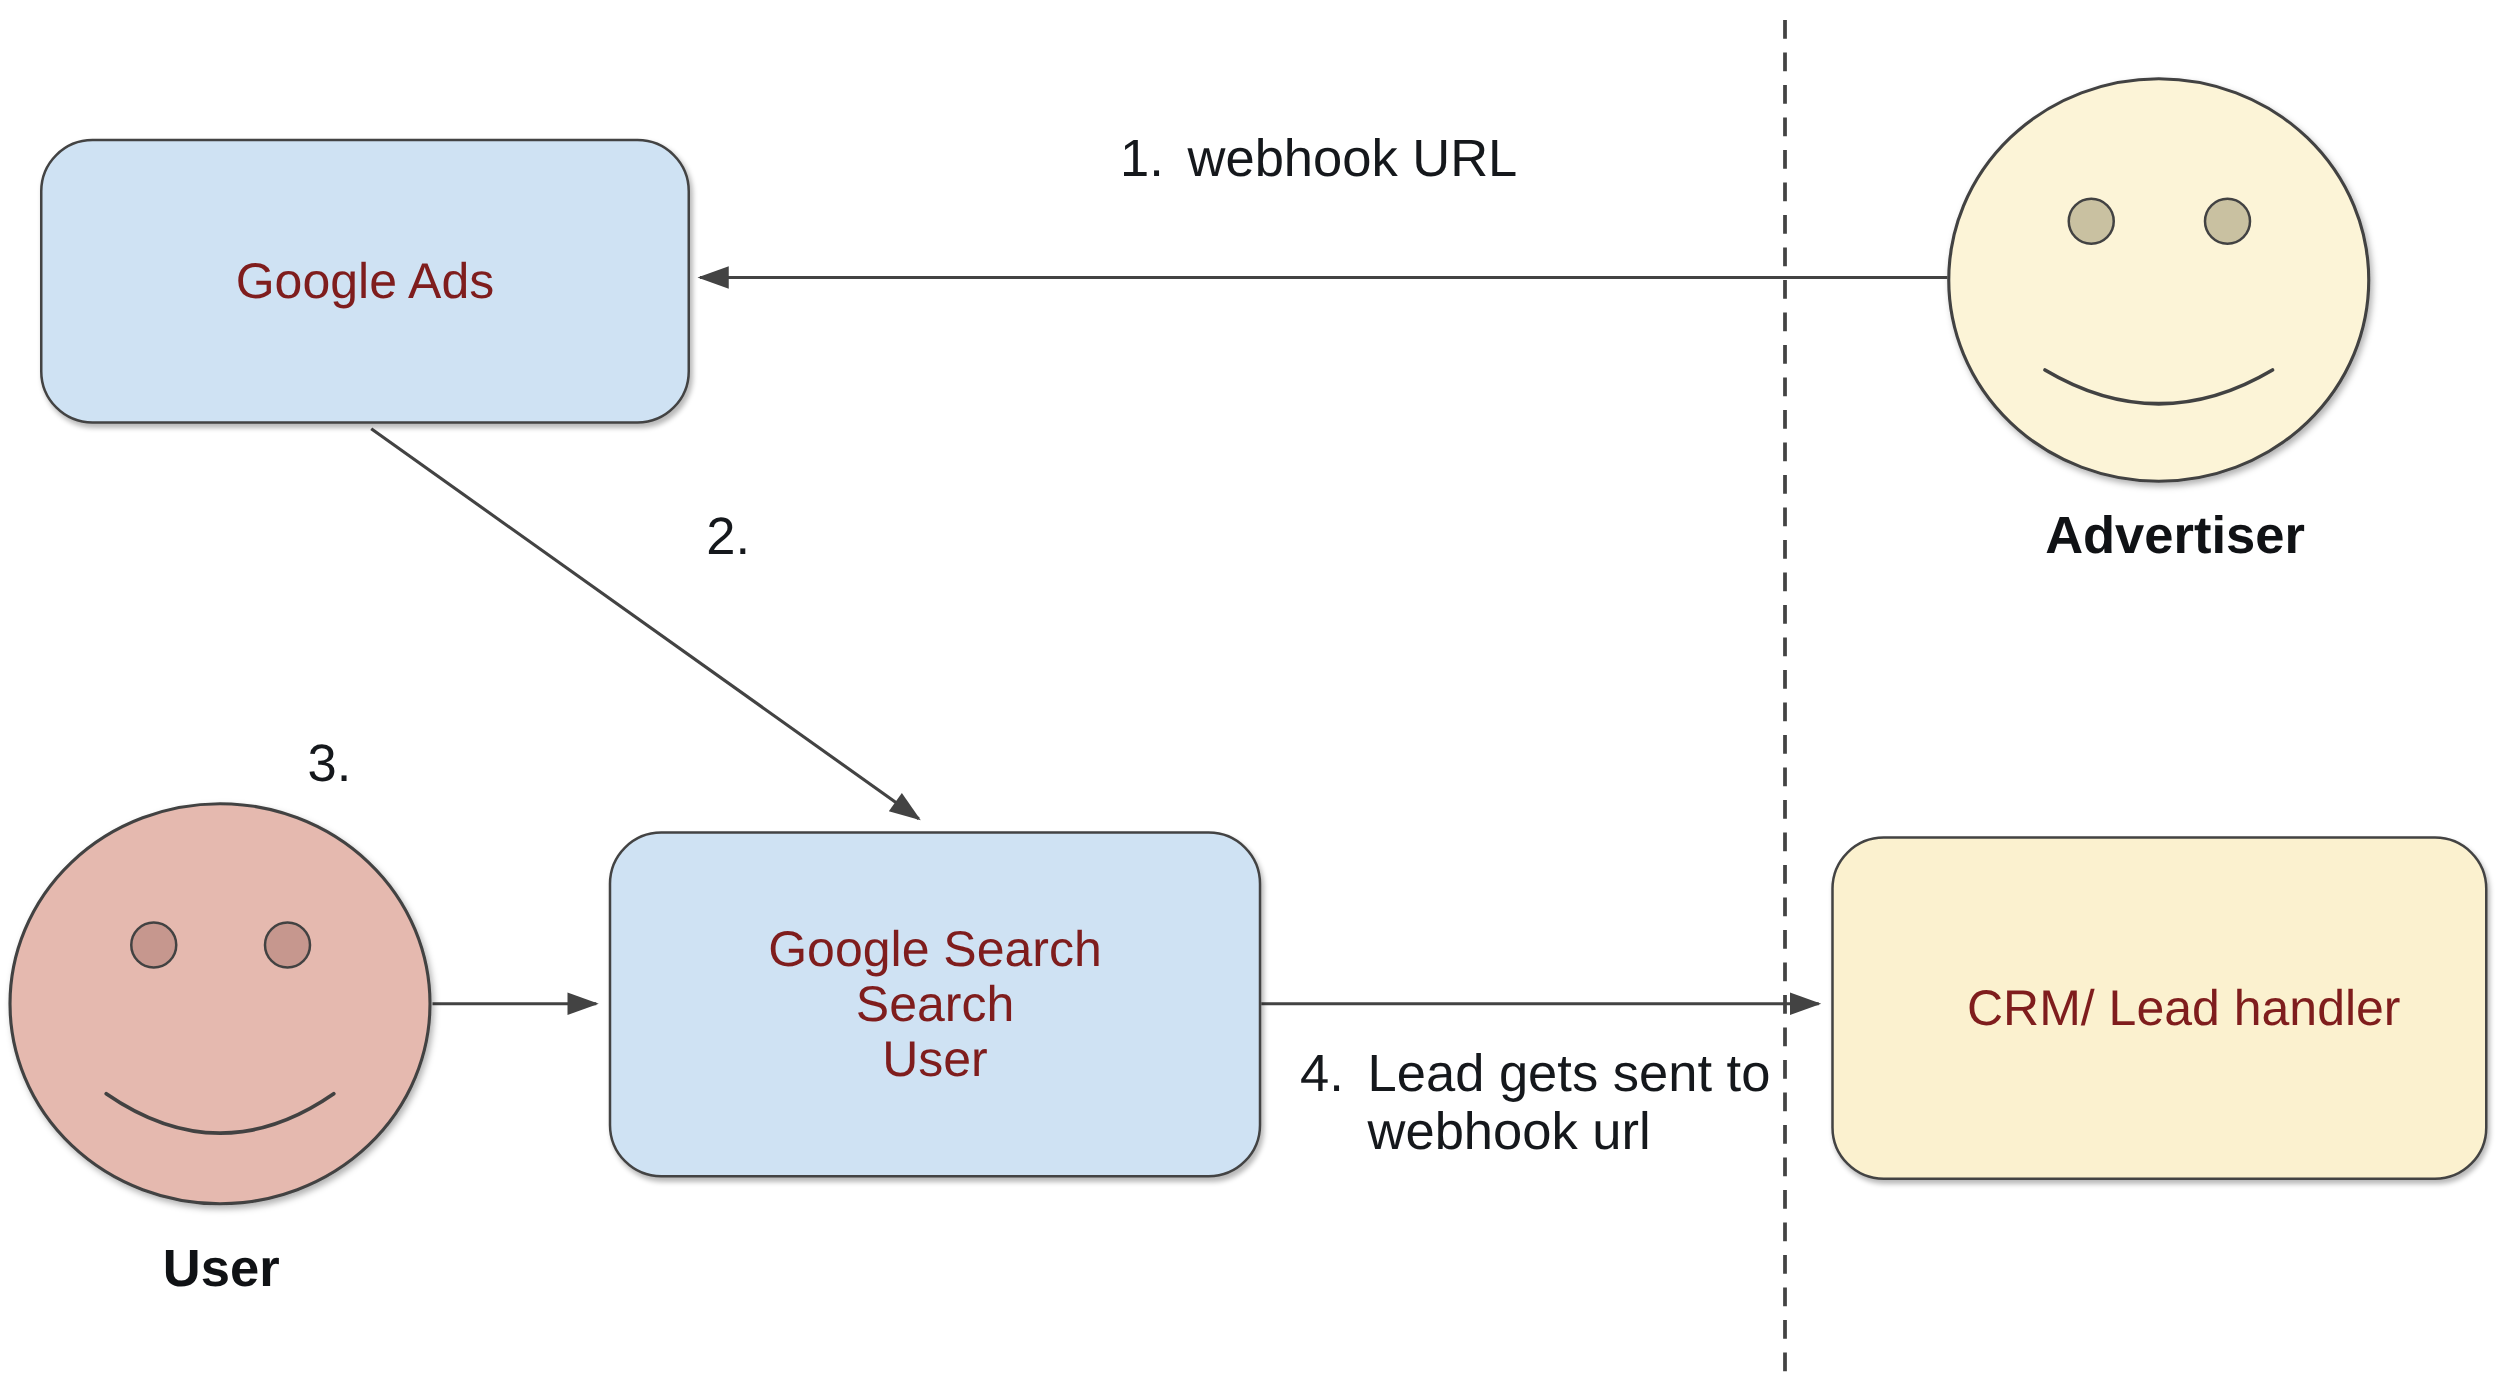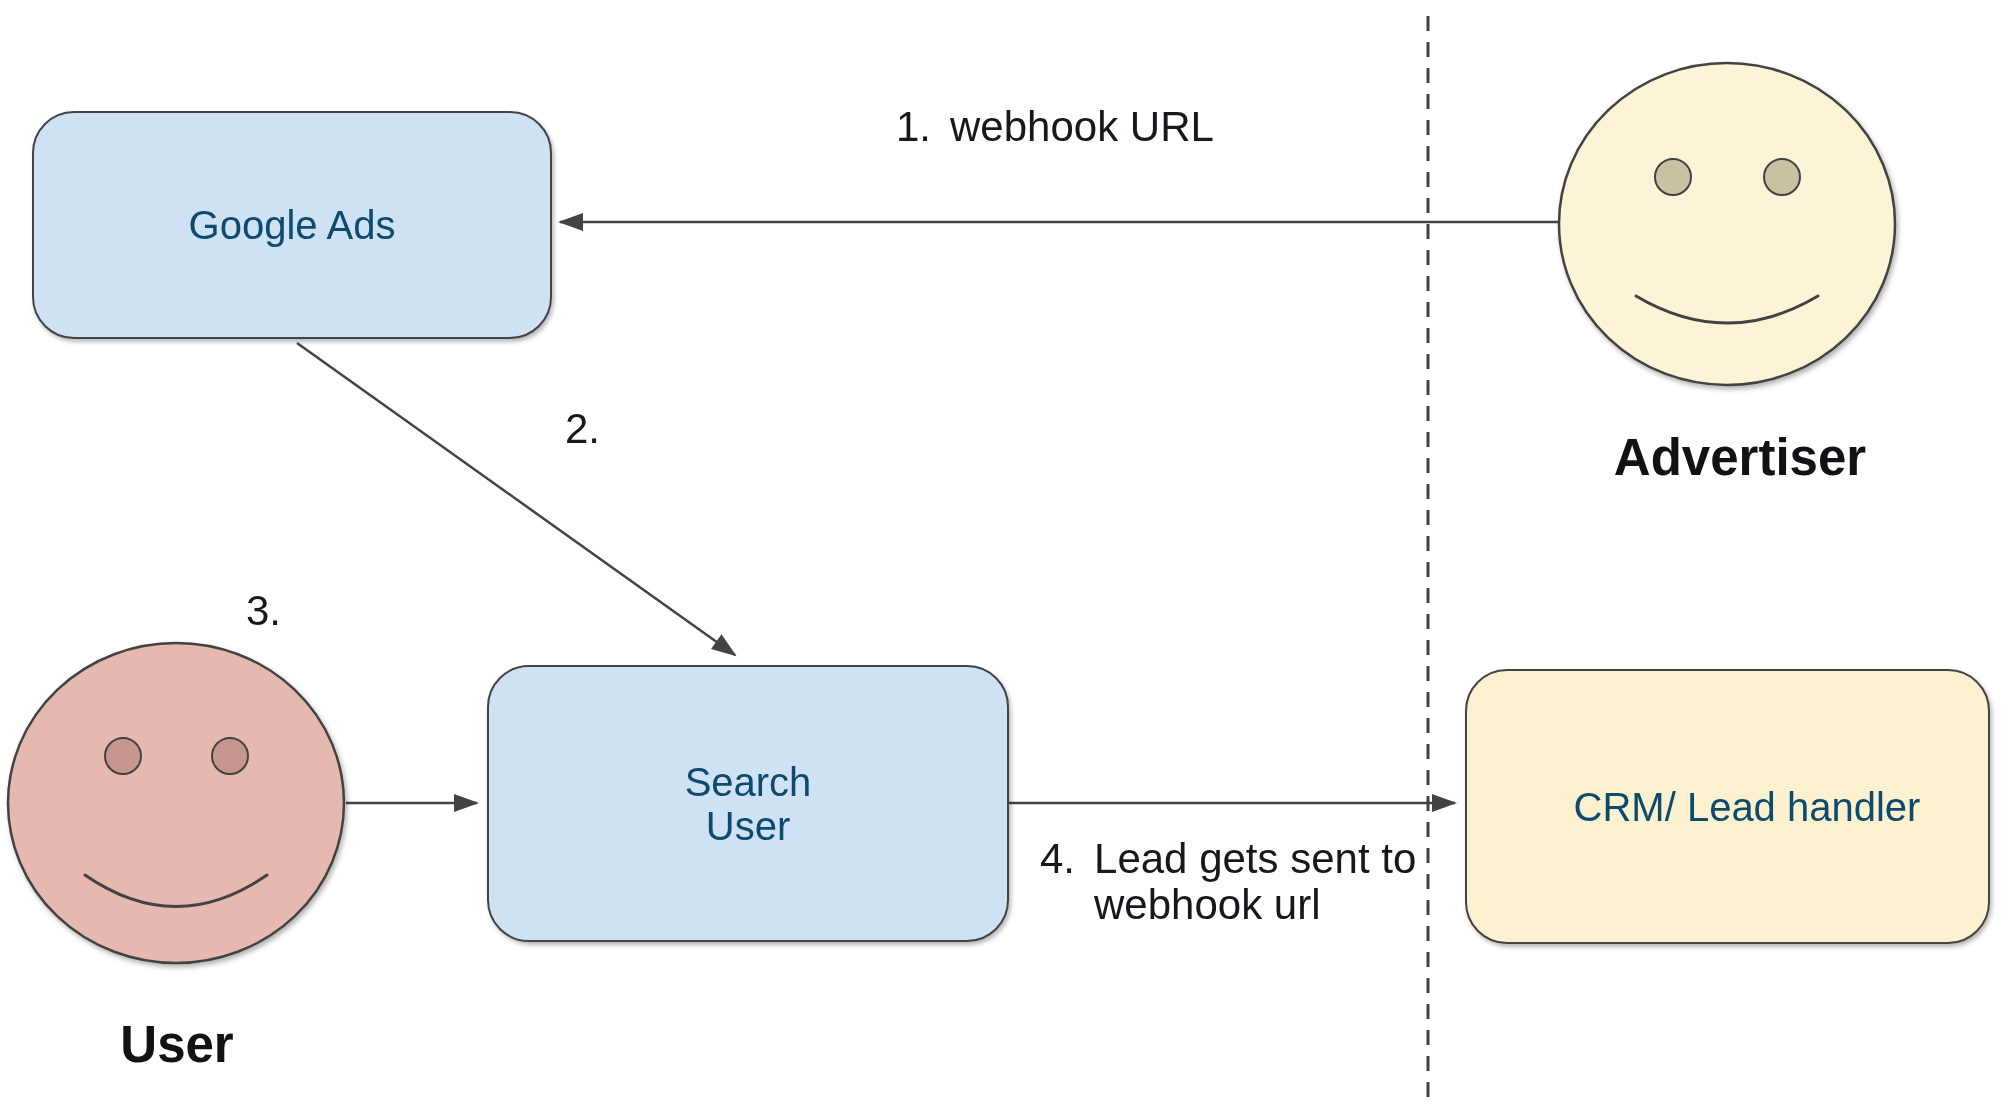--- a/index.html
+++ b/index.html
@@ -22,36 +22,35 @@
     box-sizing: border-box;
     border: 2.5px solid #434343;
     border-radius: 42px;
     display: flex;
     align-items: center;
     justify-content: center;
     text-align: center;
     font-size: 40px;
     line-height: 44px;
     box-shadow: 2px 3px 4px rgba(0,0,0,0.28);
-    color: #0c4a6e;
+    color: #7f1d1d;
   }
   .node-blue   { background: #cfe2f3; }
   .node-yellow { background: #fbf1cf; }
   #google-ads-node      { left: 32px;   top: 111px; width: 520px; height: 228px; }
   #google-surfaces-node { left: 487px;  top: 665px; width: 522px; height: 277px; }
   #crm-node             { left: 1465px; top: 669px; width: 525px; height: 275px; padding-left: 39px; }
 
   .actor-label {
     position: absolute;
     width: 400px;
     text-align: center;
-    font-size: 51px;
+    font-size: 42px;
     font-weight: bold;
     color: #101215;
-    margin-top: 24px;
   }
   #advertiser-label { left: 1540px; top: 404px; }
   #user-label       { left: -23px;  top: 991px; }
 
   .step {
     position: absolute;
     display: flex;
     gap: 19px;
     font-size: 42px;
     line-height: 46px;
@@ -104,20 +103,21 @@
       <path d="M 85 875 Q 176 938 267 875" fill="none" stroke="#434343" stroke-width="3" stroke-linecap="round"></path>
     </g>
   </svg>
 
   <div class="node node-blue" id="google-ads-node">
     <span>Google Ads</span>
   </div>
 
   <div class="node node-blue" id="google-surfaces-node">
     <div>
+      <div>Google Search</div>
       <div>Search</div>
       <div>User</div>
     </div>
   </div>
 
   <div class="node node-yellow" id="crm-node">
     <span>CRM/ Lead handler</span>
   </div>
 
   <div class="actor-label" id="advertiser-label">Advertiser</div>

